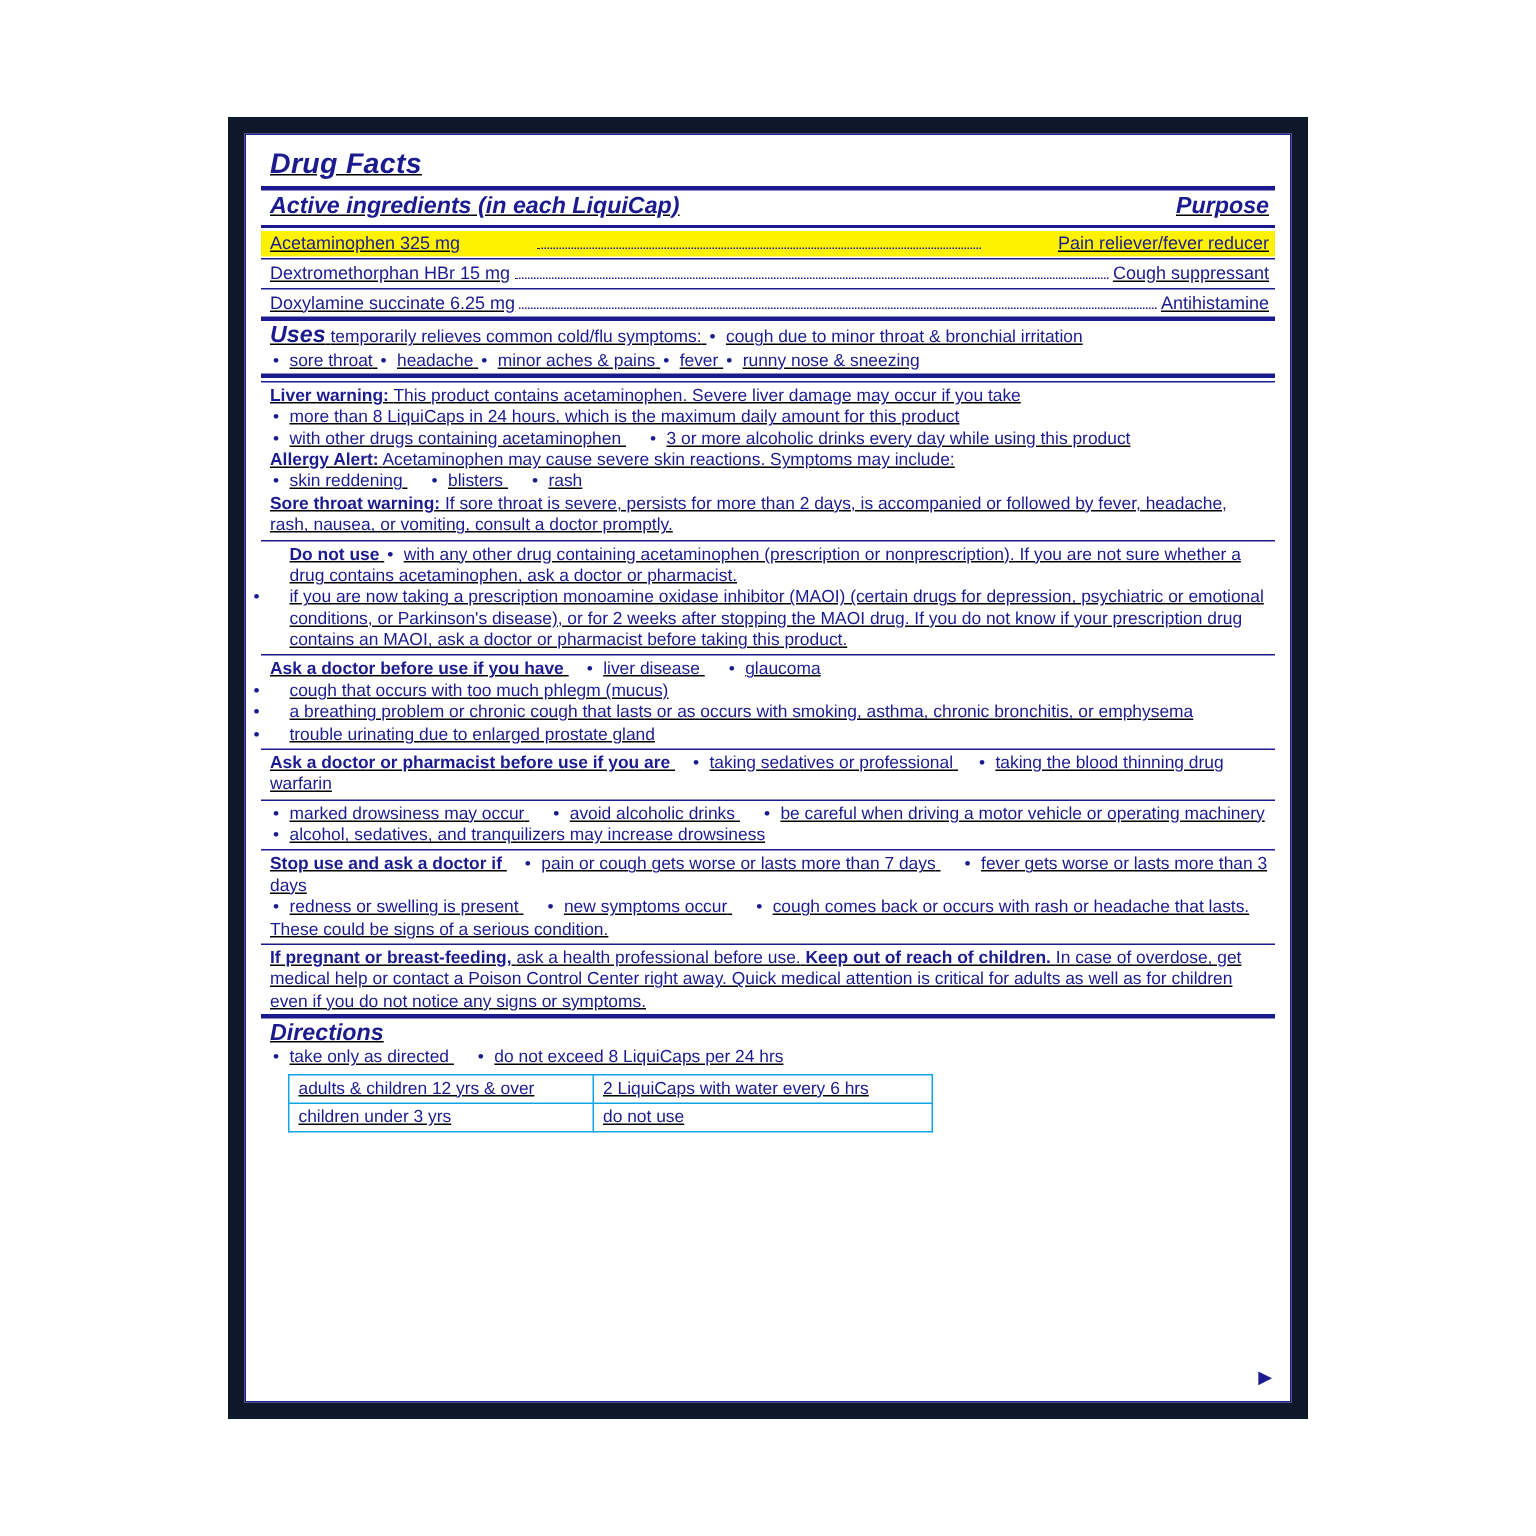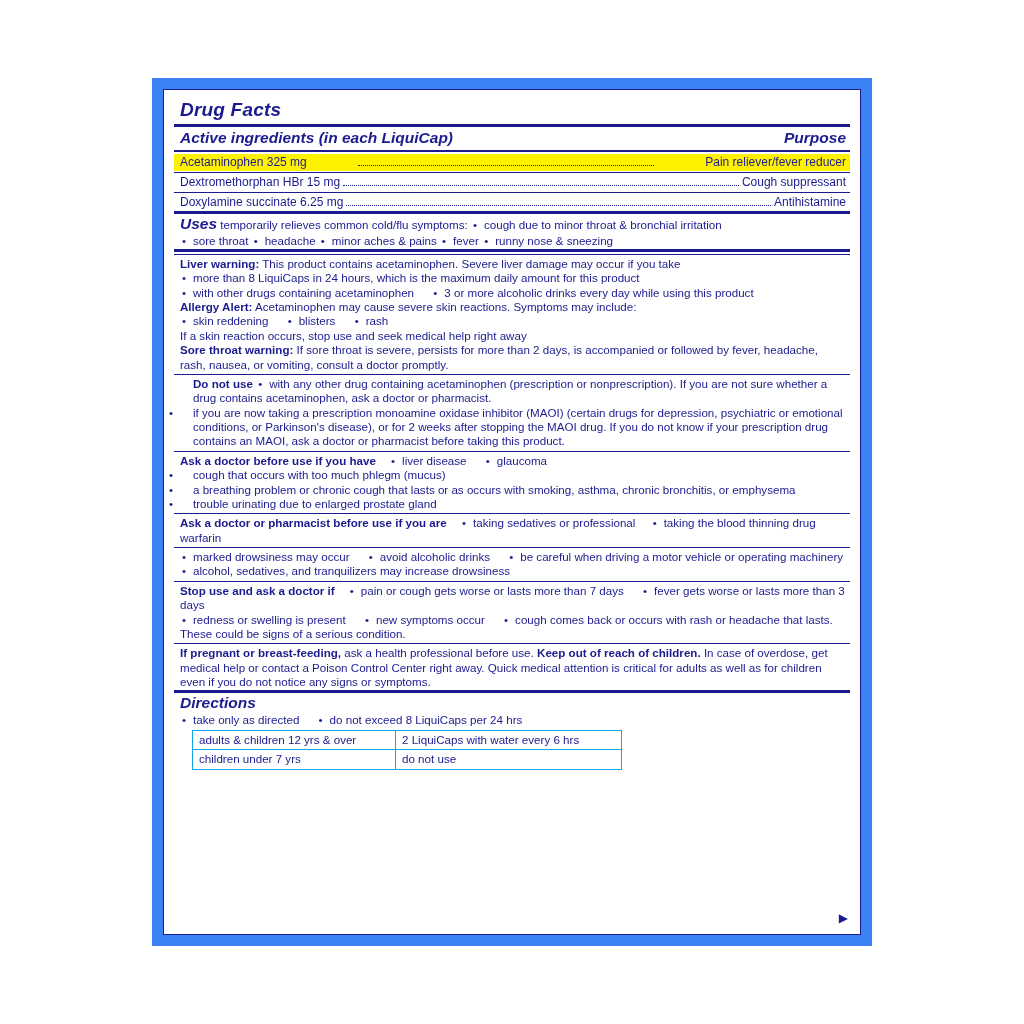--- a/index.html
+++ b/index.html
@@ -16,23 +16,24 @@
     height: 1024px;
     background: #ffffff;
     overflow: hidden;
   }
   .label-outer {
     position: absolute;
     left: 152px;
     top: 78px;
     width: 720px;
     height: 868px;
-    background: #3b82f6;
+    background: #0f172a;
     box-sizing: border-box;
     padding: 11px;
+    text-decoration: underline;
   }
   .label-inner {
     width: 100%;
     height: 100%;
     background: #ffffff;
     box-sizing: border-box;
     border: 1px solid #1b1b8f;
     padding: 6px 10px 4px 10px;
     color: #1b1b8f;
     font-size: 11.6px;
@@ -187,21 +188,20 @@
       <div class="body">
         <div>
           <span class="b">Allergy Alert:</span>
           <span>Acetaminophen may cause severe skin reactions. Symptoms may include:</span>
         </div>
         <div>
           <span class="bullet">skin reddening</span>
           <span class="bullet" style="margin-left:14px">blisters</span>
           <span class="bullet" style="margin-left:14px">rash</span>
         </div>
-        <div>If a skin reaction occurs, stop use and seek medical help right away</div>
       </div>
 
       <div class="body">
         <span class="b">Sore throat warning:</span>
         <span>If sore throat is severe, persists for more than 2 days, is accompanied or followed by fever, headache, rash, nausea, or vomiting, consult a doctor promptly.</span>
       </div>
       <div class="rule-thin"></div>
 
       <div class="body">
         <div class="indent2" style="text-indent:0">
@@ -274,21 +274,21 @@
         <span class="bullet" style="margin-left:14px">do not exceed 8 LiquiCaps per 24 hrs</span>
       </div>
 
       <table class="dir-table">
         <tbody>
             <tr>
           <td>adults &amp; children 12 yrs &amp; over</td>
           <td>2 LiquiCaps with water every 6 hrs</td>
         </tr>
         <tr>
-          <td>children under 7 yrs</td>
+          <td>children under 3 yrs</td>
           <td>do not use</td>
         </tr>
       </tbody>
         </table>
 
       <div class="arrow">▶</div>
     </div>
   </div>
 </div>
 

